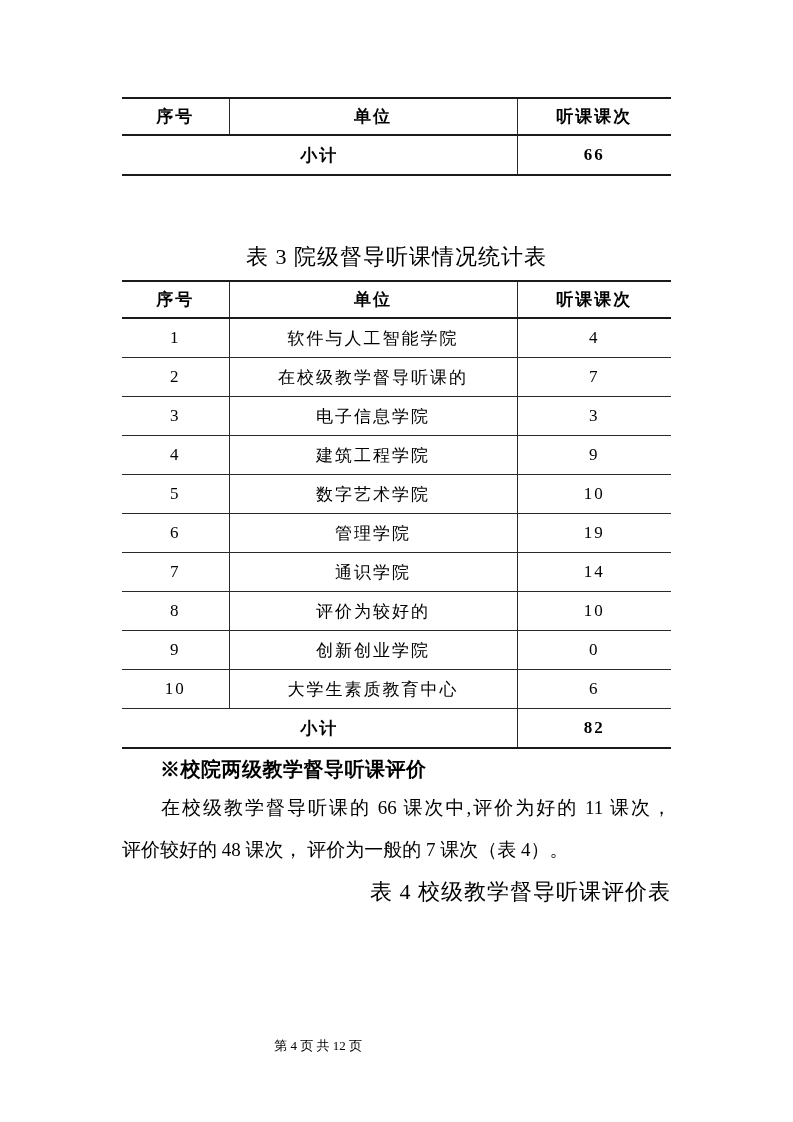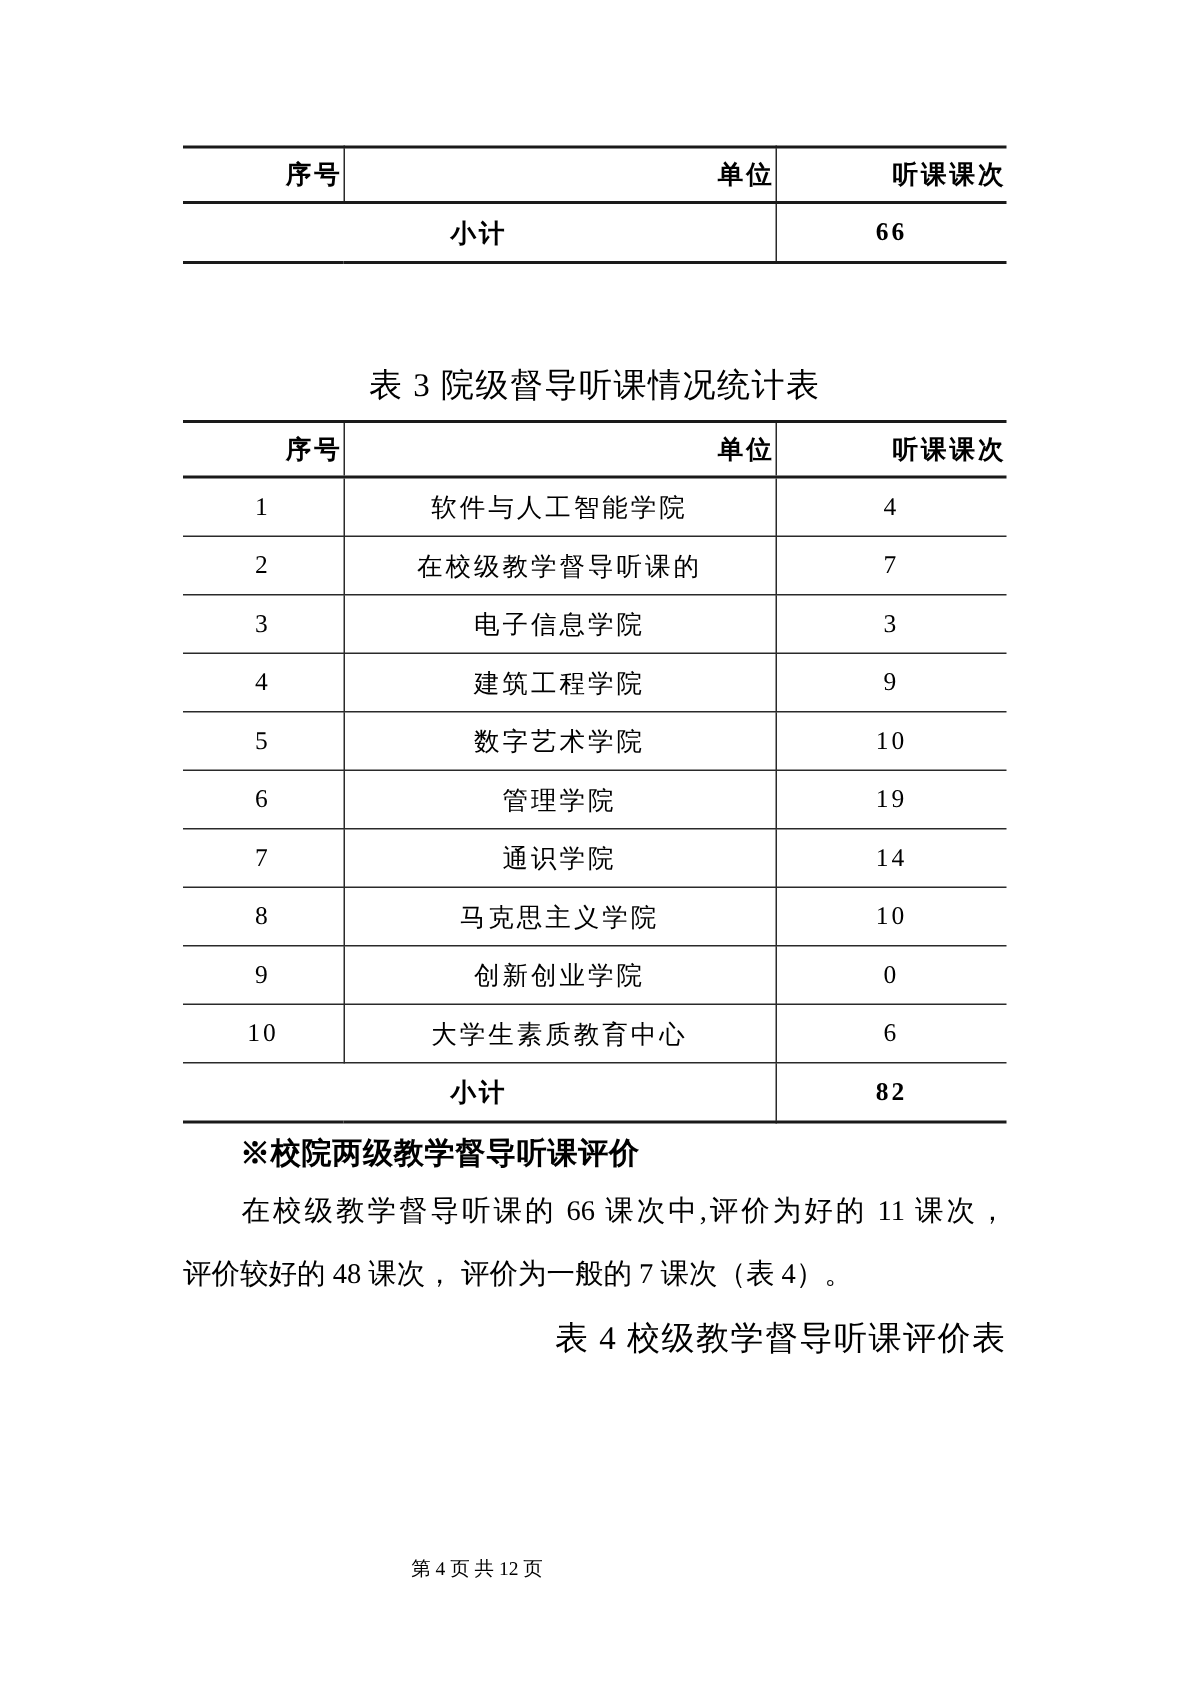--- a/index.html
+++ b/index.html
@@ -36,21 +36,20 @@
     text-align: center;
     vertical-align: middle;
     font-size: 17px;
     letter-spacing: 2px;
     padding: 0;
   }
   table.stat-table th {
     font-weight: bold;
     height: 35px;
     border-bottom: 2px solid #1a1a1a;
-    text-align: right;
   }
   table.stat-table td {
     height: 38px;
     border-bottom: 1px solid #2a2a2a;
   }
   table.stat-table .vline {
     border-right: 1px solid #2a2a2a;
   }
   table.stat-table tr.subtotal-row td {
     font-weight: bold;
@@ -178,21 +177,21 @@
         <td class="vline">管理学院</td>
         <td class="num-cell">19</td>
       </tr>
       <tr>
         <td class="vline num-cell">7</td>
         <td class="vline">通识学院</td>
         <td class="num-cell">14</td>
       </tr>
       <tr>
         <td class="vline num-cell">8</td>
-        <td class="vline">马克思主义学院</td>
+        <td class="vline">评价为较好的</td>
         <td class="num-cell">10</td>
       </tr>
       <tr>
         <td class="vline num-cell">9</td>
         <td class="vline">创新创业学院</td>
         <td class="num-cell">0</td>
       </tr>
       <tr>
         <td class="vline num-cell">10</td>
         <td class="vline">大学生素质教育中心</td>

